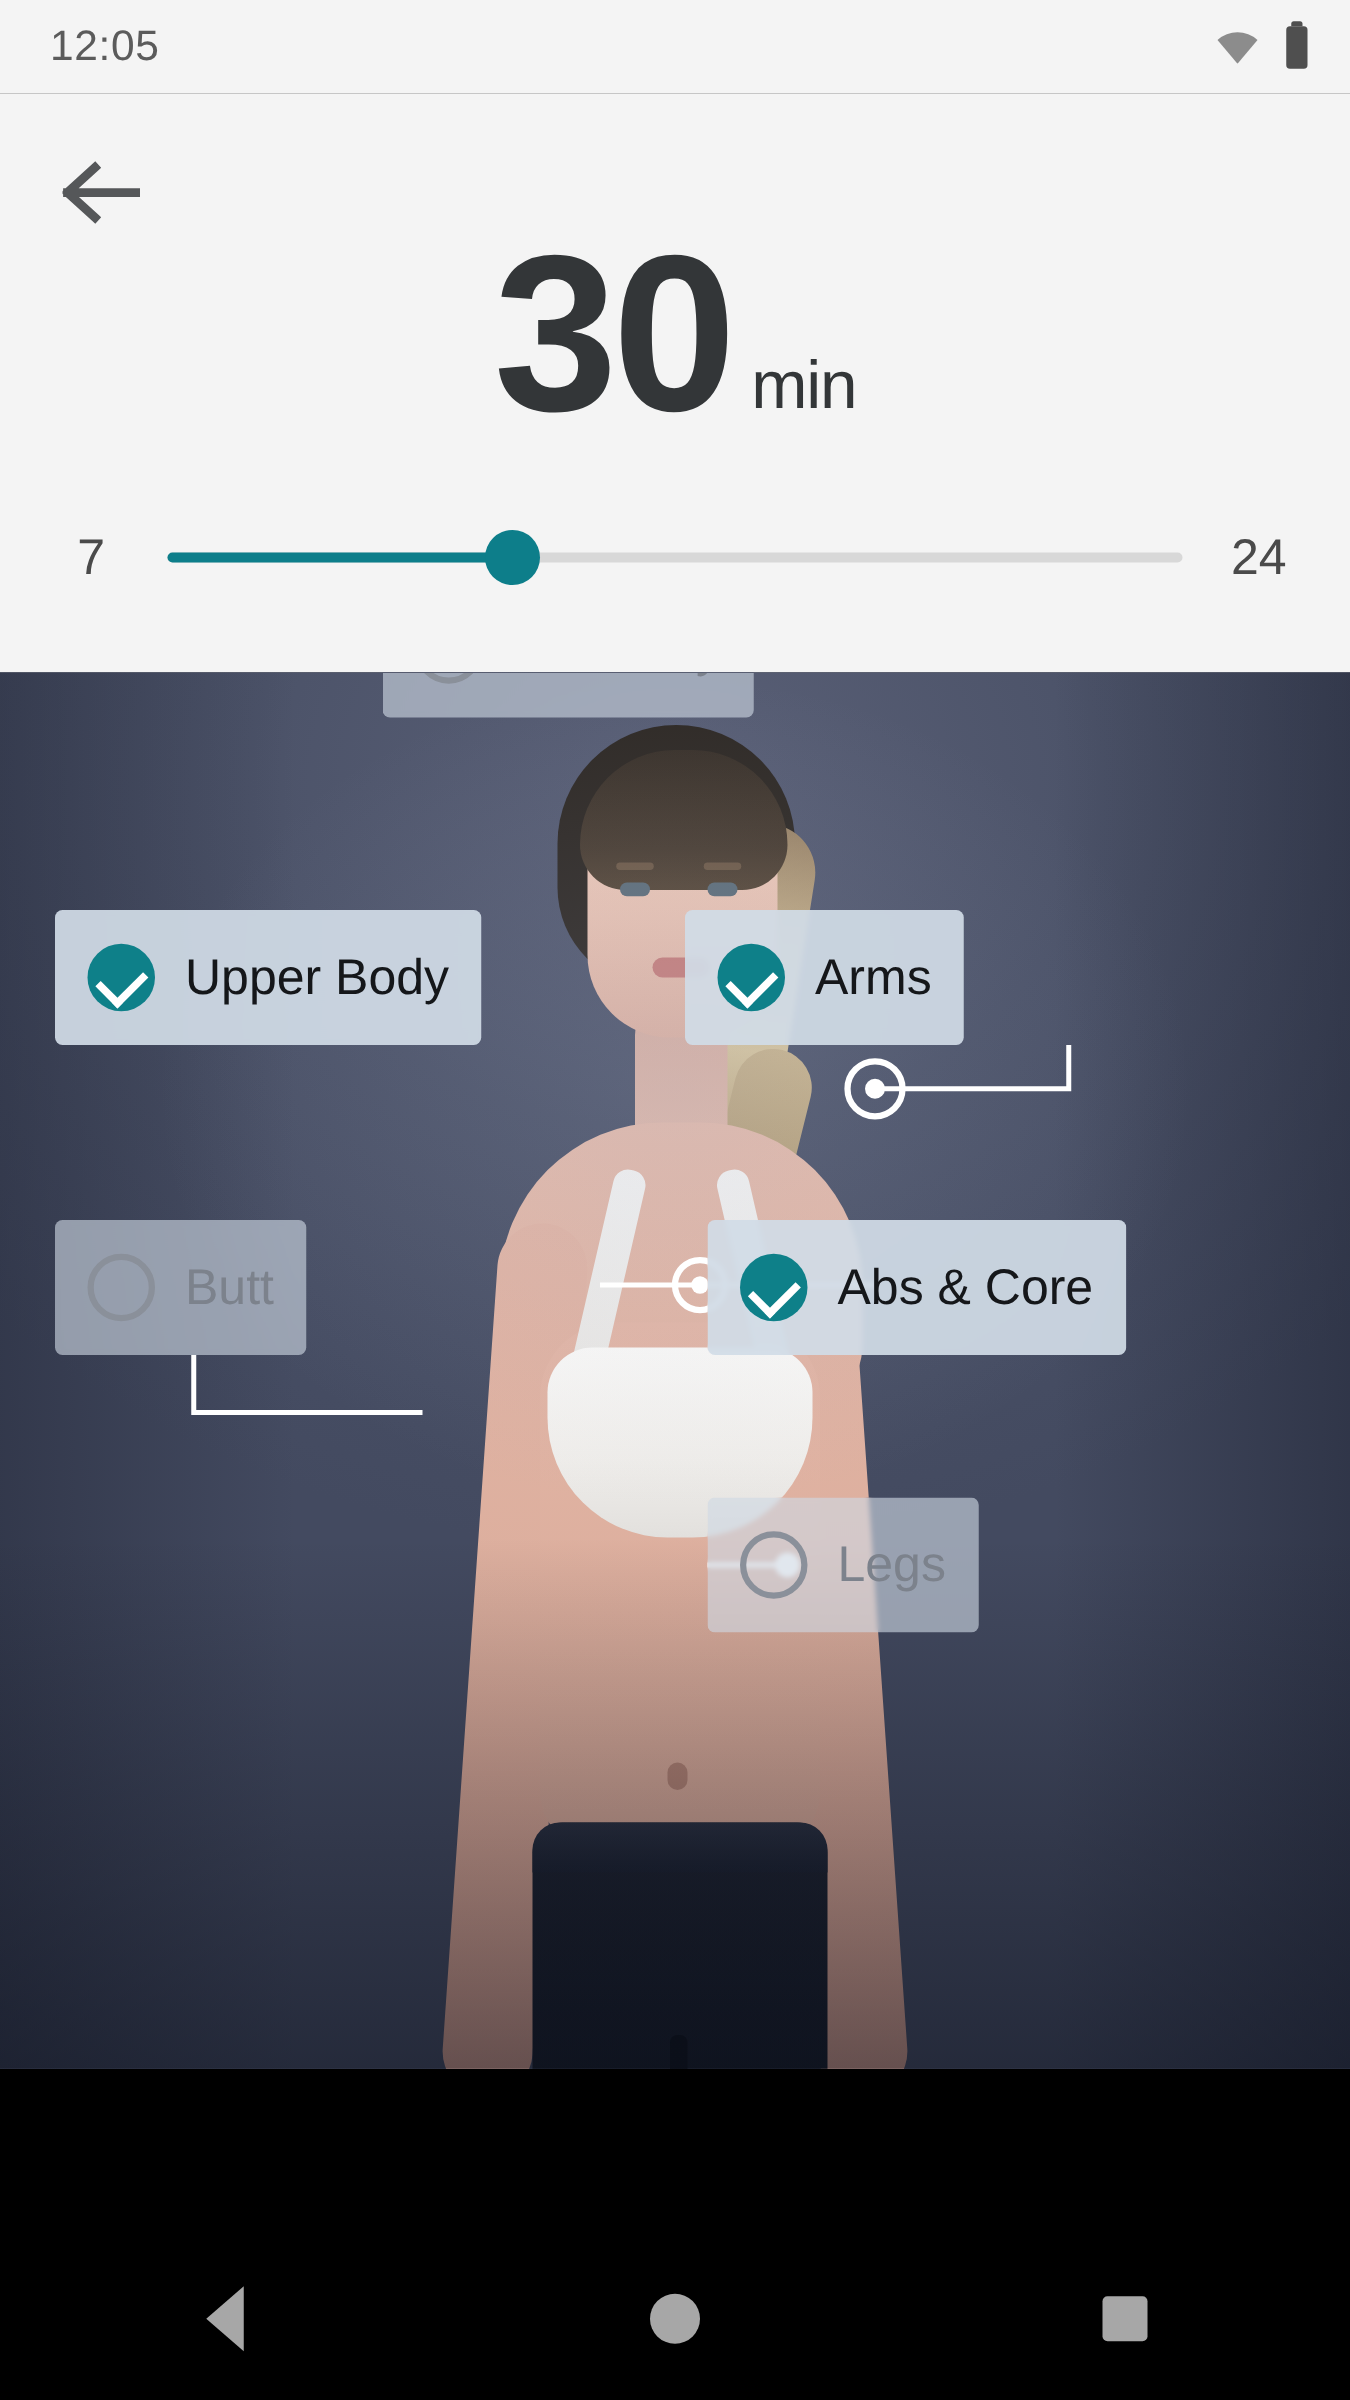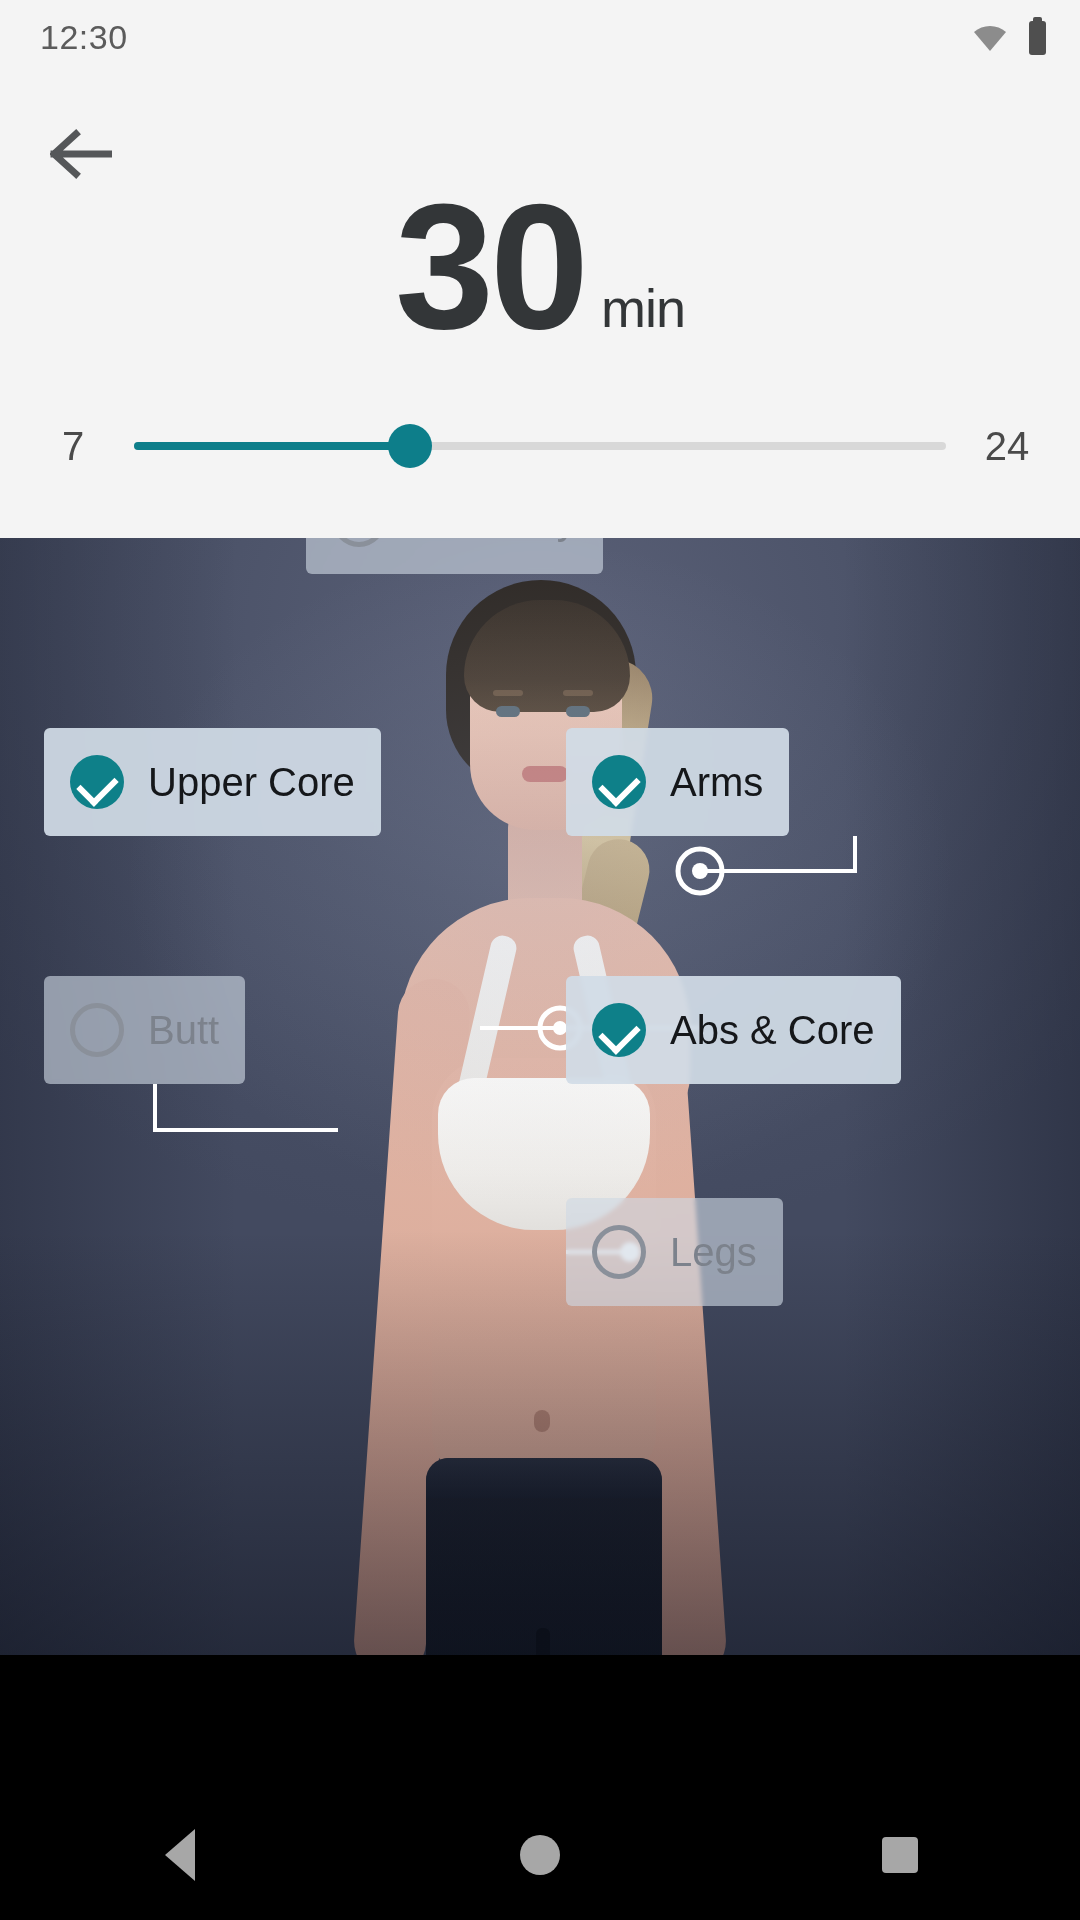--- a/index.html
+++ b/index.html
@@ -200,21 +200,21 @@
     content:""; position:absolute; left:15px; top:13px;
     width:19px; height:29px; border:solid #fff; border-width:0 6px 6px 0;
     transform:rotate(45deg);
   }
   .mark.unchecked{
     border-radius:50%; border:5px solid #8A909A; background:transparent;
   }
 
   #chip-fullbody{ left:306px; top:-72px; }
   #chip-upperbody{ left:44px;  top:190px; }
-  #chip-arms{      left:566px; top:190px; }
+  #chip-arms{      left:548px; top:190px; }
   #chip-butt{      left:44px;  top:438px; }
   #chip-abscore{   left:566px; top:438px; }
   #chip-legs{      left:566px; top:660px; }
 
   
   .continue{
     position:absolute; left:0; top:1655px; width:1080px; height:135px;
     background:#22939B; display:flex; align-items:center; justify-content:center;
     cursor:pointer;
   }
@@ -234,21 +234,21 @@
   }
   .nav-home{ width:40px; height:40px; border-radius:50%; background:#A7A7A7; }
   .nav-recent{ width:36px; height:36px; border-radius:4px; background:#A7A7A7; }
 </style>
 </head>
 <body>
 
 <div id="app">
 
   <div class="statusbar">
-    <div class="status-time">12:30</div>
+    <div class="status-time">12:05</div>
     <div class="status-icons">
       <span class="wifi-ic">
         <svg width="34" height="26" viewBox="0 0 34 26">
           <path d="M17 26 L1 7 A24 24 0 0 1 33 7 Z" fill="#8C8C8C"></path>
         </svg>
       </span>
       <span class="batt-ic"></span>
     </div>
   </div>
 
@@ -325,21 +325,21 @@
       <circle cx="630" cy="714" r="10" fill="#FFFFFF"></circle>
     </svg>
 
     <div class="chip off" id="chip-fullbody">
       <span class="mark unchecked"></span>
       <span class="chip-label">Full Body</span>
     </div>
 
     <div class="chip on" id="chip-upperbody">
       <span class="mark checked"></span>
-      <span class="chip-label">Upper Core</span>
+      <span class="chip-label">Upper Body</span>
     </div>
 
     <div class="chip on" id="chip-arms">
       <span class="mark checked"></span>
       <span class="chip-label">Arms</span>
     </div>
 
     <div class="chip off" id="chip-butt">
       <span class="mark unchecked"></span>
       <span class="chip-label">Butt</span>

